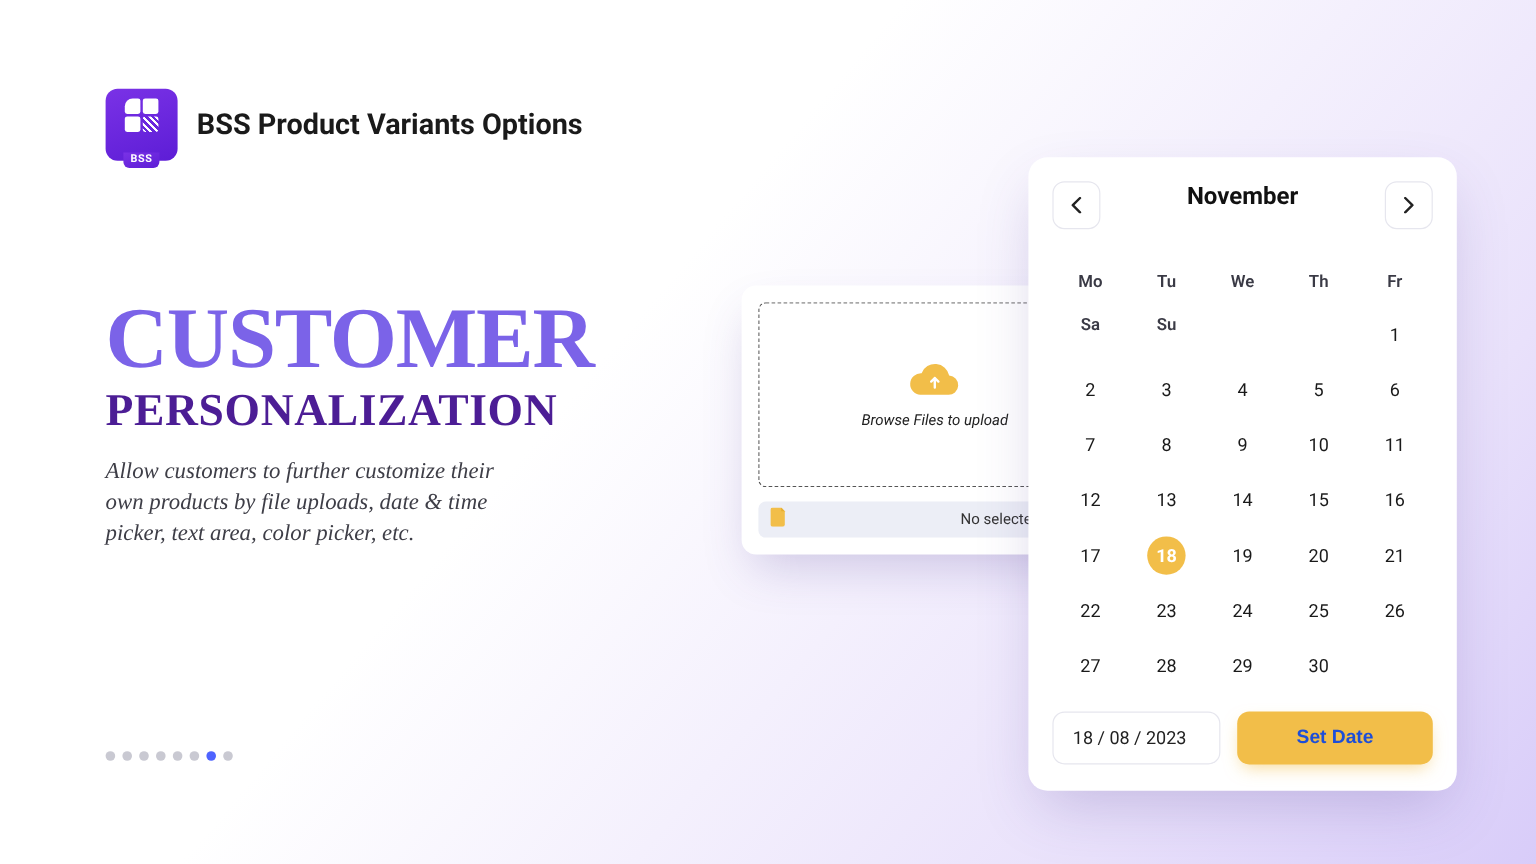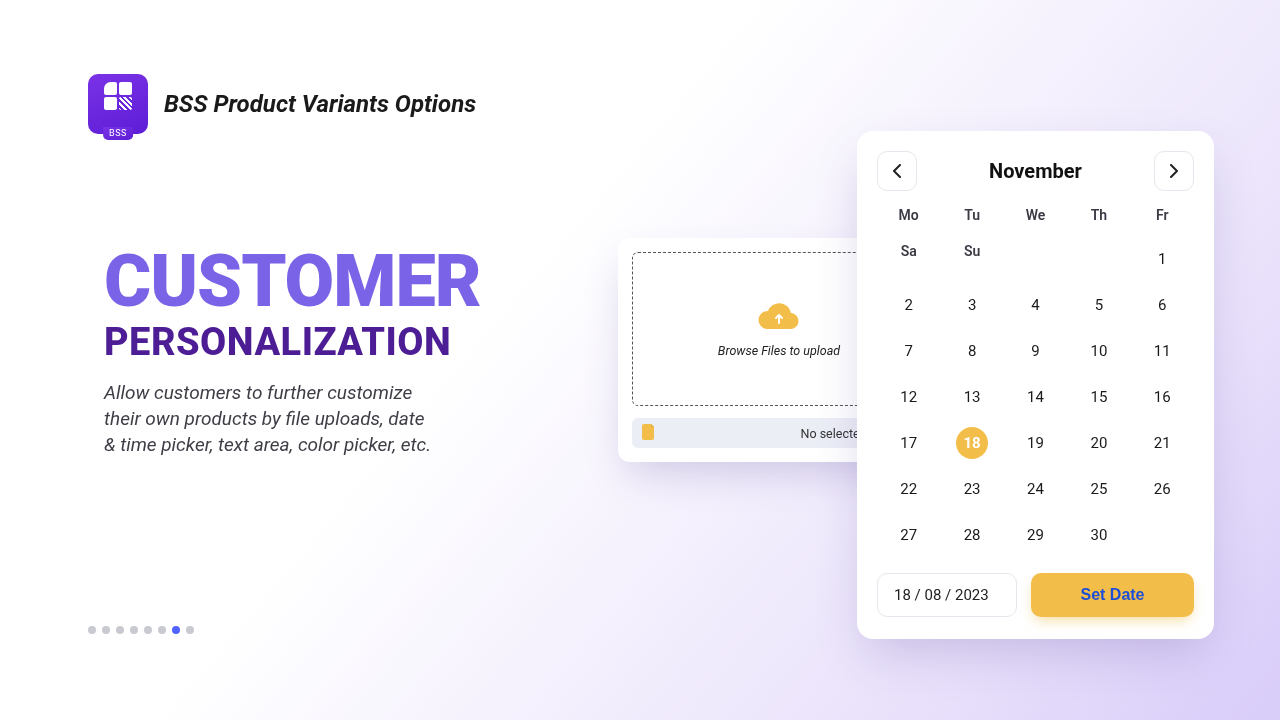--- a/index.html
+++ b/index.html
@@ -45,45 +45,46 @@
   }
   .logo-glyph span:nth-child(1){ border-radius: 50% 2px 2px 2px; }
   .logo-glyph span:nth-child(4){
     background: repeating-linear-gradient(45deg,#fff 0 2px, transparent 2px 4px);
   }
   .logo-bss {
     position: absolute;
     left: 50%; transform: translateX(-50%);
     bottom: -6px;
     font-size: 9px;
-    font-weight: 400;
+    font-weight: 700;
     color: white;
     background: linear-gradient(160deg, #7a32e6 0%, #5d1dd6 100%);
     padding: 2px 6px 2px;
     border-radius: 0 0 5px 5px;
     letter-spacing: 0.5px;
     line-height: 1;
   }
-  .titles { display: flex; flex-direction: column; gap: 2px; font-style: italic; }
+  .titles { display: flex; flex-direction: column; gap: 2px; }
   .title-main {
     font-size: 24px;
     font-weight: 700;
     color: #1a1a1a;
   }
   .title-sub {
     font-size: 16px;
     color: #5b5b62;
   }
 
   
   .hero {
     position: absolute;
-    left: 104px;
+    left: 88px;
     top: 248px;
     width: 470px;
+    font-family: Liberation Serif, serif;
   }
   .hero-title-1 {
     font-weight: 900;
     font-size: 72px;
     line-height: 0.95;
     letter-spacing: -1px;
     color: #7b63e8;
   }
   .hero-title-2 {
     font-weight: 800;
@@ -164,23 +165,22 @@
     left: 857px;
     top: 131px;
     width: 357px;
     background: #ffffff;
     border-radius: 16px;
     box-shadow: 0 20px 50px -10px rgba(84, 63, 150, 0.25);
     padding: 20px 20px 22px;
   }
   .cal-head {
     display: flex;
-    align-items: center;
     justify-content: space-between;
-    margin-bottom: 16px;
+    margin-bottom: 36px;
   }
   .cal-nav {
     width: 40px; height: 40px;
     border: 1px solid #e6e6ee;
     border-radius: 10px;
     background: #fff;
     display: flex; align-items: center; justify-content: center;
     cursor: pointer;
     color: #333;
   }

